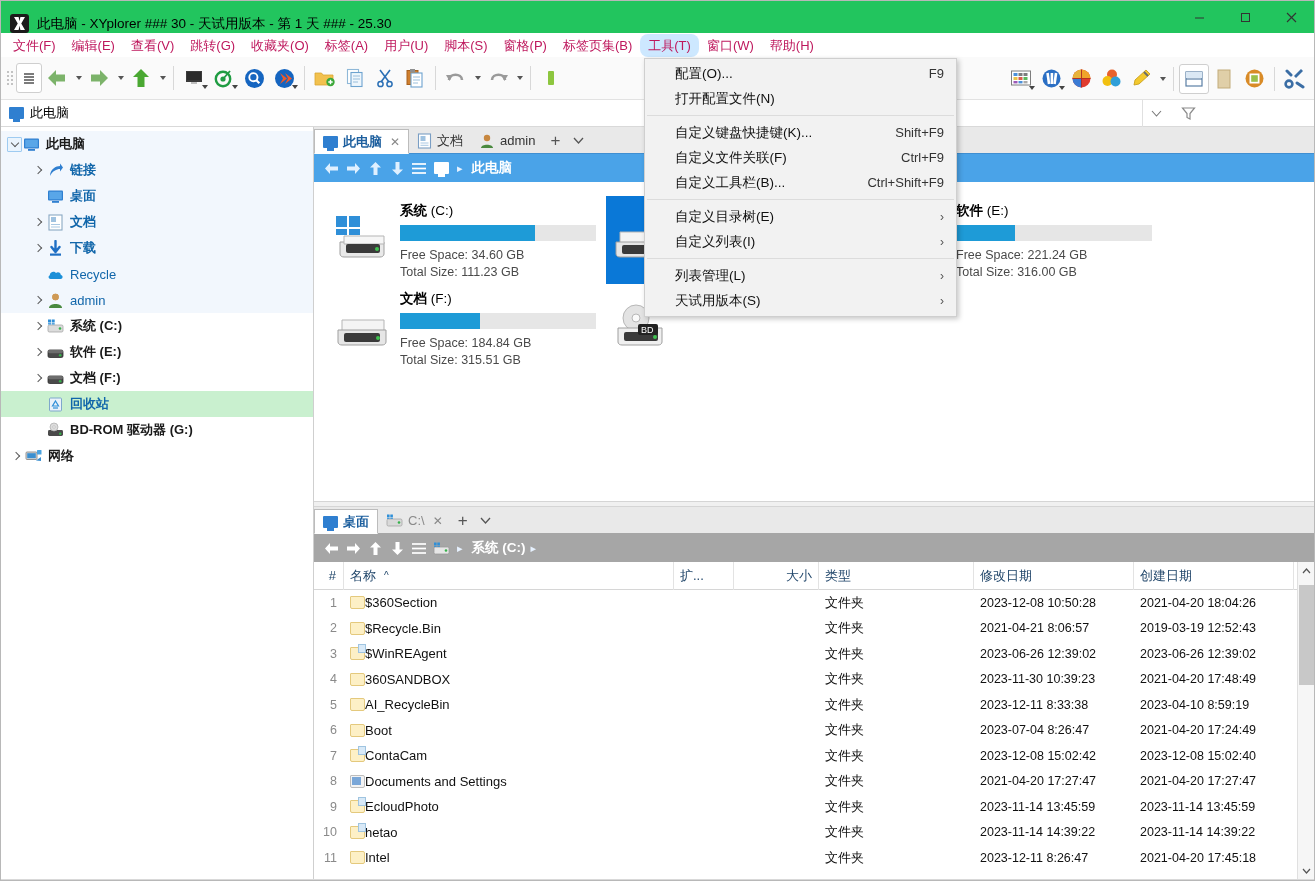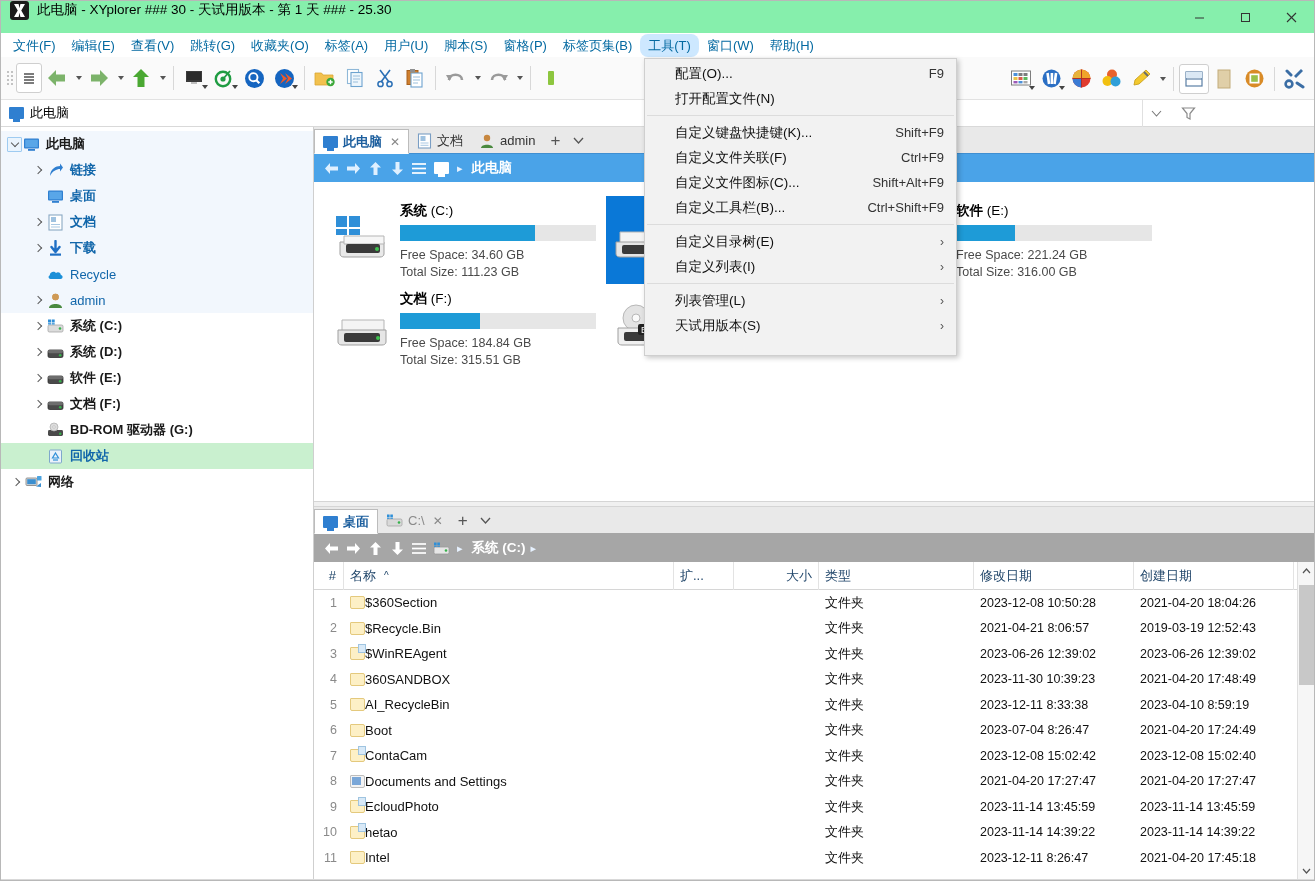--- a/index.html
+++ b/index.html
@@ -5,35 +5,35 @@
   * { box-sizing: border-box; margin:0; padding:0; }
   html,body{
     width:1315px; height:881px;
     font-family:"Liberation Sans","DejaVu Sans",sans-serif;
     font-size:13px; color:#000; background:#fff; overflow:hidden;
   }
   #app{ position:relative; width:1315px; height:881px; background:#fff;
         border:1px solid #b8b8b8; overflow:hidden; }
 
   
-  .titlebar{ height:33px; display:flex; align-items:flex-start; background:#86efac;
+  .titlebar{ height:33px; display:flex; align-items:flex-end; background:#22c55e;
              border-bottom:1px solid #fff; position:relative; }
   .app-icon{ width:19px;height:19px;margin-left:9px;margin-right:8px;border-radius:3px;
              background:#1b1b1b; position:relative; flex:none;}
   .app-icon:before{content:"";position:absolute;left:4px;top:3px;width:11px;height:13px;
      background:#fff;clip-path:polygon(0 0,42% 0,50% 32%,58% 0,100% 0,66% 50%,100% 100%,58% 100%,50% 68%,42% 100%,0 100%,34% 50%);}
   .title-text{ font-size:13.5px; color:#000; white-space:nowrap;}
   .win-btns{ position:absolute; right:0; top:0; height:33px; display:flex; }
   .win-btn{ width:46px;height:33px;display:flex;align-items:center;justify-content:center;
             font-size:13px;color:#2a2a2a;}
 
   
   .menubar{ height:23px; display:flex; align-items:stretch; background:#fff;
             font-size:13px; padding-left:4px;}
-  .menubar .mi{ padding:0 8px; display:flex;align-items:center; white-space:nowrap; color:#0369a1;}
+  .menubar .mi{ padding:0 8px; display:flex;align-items:center; white-space:nowrap; color:#be185d;}
   .menubar .mi.active{ background:#cde8ff;border-radius:8px; }
 
   
   .toolbar{ height:43px; display:flex; align-items:center; background:#fafafa;
             border-bottom:1px solid #e2e2e2; padding-left:4px; position:relative;}
   .tb-grip{ width:9px;height:26px;display:flex;flex-wrap:wrap;align-content:center;
             justify-content:center;gap:2px;margin-right:2px;}
   .tb-grip i{width:2px;height:2px;background:#b0b0b0;border-radius:50%;}
   .tb-btn{ width:30px;height:30px;display:flex;align-items:center;justify-content:center;
            position:relative; flex:none;}
@@ -161,21 +161,21 @@
   .sb-left{ width:253px; padding-left:12px; border-right:1px solid #e0e0e0; height:25px;
             display:flex;align-items:center;}
   .sb-mid{ flex:1; padding-left:14px; display:flex;align-items:center;gap:10px; height:25px;}
   .sb-right{ width:160px; display:flex;align-items:center;gap:7px; height:25px;
              border-left:1px solid #e0e0e0; padding-left:10px;}
   .sb-end{ width:22px;height:25px;display:flex;align-items:center;justify-content:center;}
 
   
   .dropdown{ position:absolute; left:643px; top:57px; width:313px;
              background:#f2f2f2; border:1px solid #cfcfcf;
-             box-shadow:2px 2px 5px rgba(0,0,0,.22); padding:2px 0 17px 0; z-index:50;}
+             box-shadow:2px 2px 5px rgba(0,0,0,.22); padding:2px 0 3px 0; z-index:50;}
   .dd-item{ height:25px; display:flex; align-items:center; padding:0 12px 0 30px;
             font-size:13.5px; color:#111; white-space:nowrap; position:relative;}
   .dd-item .acc{ margin-left:auto; color:#333; font-size:13px; padding-left:18px;}
   .dd-item .sub{ margin-left:auto; color:#555; font-size:12px;}
   .dd-sep{ height:1px; background:#dcdcdc; margin:4px 2px 4px 2px;}
 
   
   .monitor{ width:15px;height:12px;background:#2f7fd0;border-radius:1px;position:relative;}
   .monitor:after{content:"";position:absolute;left:4px;bottom:-3px;width:7px;height:3px;background:#2f7fd0;}
   .monitor.w{ background:#fff;}
@@ -585,70 +585,57 @@
             <div class="exp">
               <span class="chev"></span>
             </div>
             <span class="ticon">
               <svg width="17" height="17" viewBox="0 0 17 17">
                 <rect x="1" y="6" width="15" height="7.5" rx="1.6" fill="#4a4a4a" stroke="#2e2e2e" stroke-width="0.8"></rect>
                 <rect x="1" y="6" width="15" height="3.2" rx="1.6" fill="#6d6d6d"></rect>
                 <circle cx="13.2" cy="11.2" r="1.3" fill="#35b24a"></circle>
               </svg>
             </span>
-            <span class="tlabel b">系统 (D:)</span>
+            <span class="tlabel b">软件 (E:)</span>
           </div>
           <div class="trow" style="padding-left: 28px;">
             <div class="exp">
               <span class="chev"></span>
             </div>
             <span class="ticon">
               <svg width="17" height="17" viewBox="0 0 17 17">
                 <rect x="1" y="6" width="15" height="7.5" rx="1.6" fill="#4a4a4a" stroke="#2e2e2e" stroke-width="0.8"></rect>
                 <rect x="1" y="6" width="15" height="3.2" rx="1.6" fill="#6d6d6d"></rect>
                 <circle cx="13.2" cy="11.2" r="1.3" fill="#35b24a"></circle>
               </svg>
             </span>
-            <span class="tlabel b">软件 (E:)</span>
-          </div>
-          <div class="trow" style="padding-left: 28px;">
-            <div class="exp">
-              <span class="chev"></span>
-            </div>
-            <span class="ticon">
-              <svg width="17" height="17" viewBox="0 0 17 17">
-                <rect x="1" y="6" width="15" height="7.5" rx="1.6" fill="#4a4a4a" stroke="#2e2e2e" stroke-width="0.8"></rect>
-                <rect x="1" y="6" width="15" height="3.2" rx="1.6" fill="#6d6d6d"></rect>
-                <circle cx="13.2" cy="11.2" r="1.3" fill="#35b24a"></circle>
-              </svg>
-            </span>
             <span class="tlabel b">文档 (F:)</span>
+          </div>
+          <div class="trow sel-green" style="padding-left: 28px;">
+            <div class="exp"></div>
+            <span class="ticon">
+              <svg width="17" height="17" viewBox="0 0 17 17">
+                <rect x="2.5" y="2" width="12" height="13" rx="1" fill="#eaf2fa" stroke="#7fa8cc" stroke-width="1"></rect>
+                <path d="M8.5 5 L11.5 10 L5.5 10 Z" fill="none" stroke="#2f8fd8" stroke-width="1.2"></path>
+                <path d="M6 12 L11 12" stroke="#2f8fd8" stroke-width="1.2"></path>
+              </svg>
+            </span>
+            <span class="tlabel blue b">回收站</span>
           </div>
           <div class="trow" style="padding-left: 28px;">
             <div class="exp"></div>
             <span class="ticon">
               <svg width="17" height="17" viewBox="0 0 17 17">
                 <rect x="1" y="8" width="15" height="6" rx="1.4" fill="#4a4a4a"></rect>
                 <circle cx="7" cy="5" r="4" fill="#dcdcdc" stroke="#aaa" stroke-width="0.7"></circle>
                 <circle cx="7" cy="5" r="1.2" fill="#fff" stroke="#aaa" stroke-width="0.6"></circle>
                 <circle cx="13.2" cy="11.8" r="1.2" fill="#35b24a"></circle>
               </svg>
             </span>
             <span class="tlabel b">BD-ROM 驱动器 (G:)</span>
-          </div>
-          <div class="trow sel-green" style="padding-left: 28px;">
-            <div class="exp"></div>
-            <span class="ticon">
-              <svg width="17" height="17" viewBox="0 0 17 17">
-                <rect x="2.5" y="2" width="12" height="13" rx="1" fill="#eaf2fa" stroke="#7fa8cc" stroke-width="1"></rect>
-                <path d="M8.5 5 L11.5 10 L5.5 10 Z" fill="none" stroke="#2f8fd8" stroke-width="1.2"></path>
-                <path d="M6 12 L11 12" stroke="#2f8fd8" stroke-width="1.2"></path>
-              </svg>
-            </span>
-            <span class="tlabel blue b">回收站</span>
           </div>
           <div class="trow" style="padding-left: 6px; font-family: Liberation Serif, serif;">
             <div class="exp">
               <span class="chev"></span>
             </div>
             <span class="ticon">
               <svg width="17" height="17" viewBox="0 0 17 17">
                 <rect x="1" y="4" width="11" height="7.5" rx="1" fill="#d8d8d8" stroke="#8a8a8a" stroke-width="0.9"></rect>
                 <rect x="2.2" y="5.2" width="8.6" height="5" fill="#3b8fd0"></rect>
                 <path d="M11 12.5 L16 9 L16 13 Z" fill="#3b8fd0"></path>
@@ -1081,24 +1068,20 @@
       <div class="dd-sep"></div>
       <div class="dd-item">
         <span>自定义键盘快捷键(K)...</span>
         <span class="acc">Shift+F9</span>
       </div>
       <div class="dd-item">
         <span>自定义文件关联(F)</span>
         <span class="acc">Ctrl+F9</span>
       </div>
       <div class="dd-item">
-        <span>自定义文件图标(C)...</span>
-        <span class="acc">Shift+Alt+F9</span>
-      </div>
-      <div class="dd-item">
         <span>自定义工具栏(B)...</span>
         <span class="acc">Ctrl+Shift+F9</span>
       </div>
       <div class="dd-sep"></div>
       <div class="dd-item">
         <span>自定义目录树(E)</span>
         <span class="sub">›</span>
       </div>
       <div class="dd-item">
         <span>自定义列表(I)</span>

